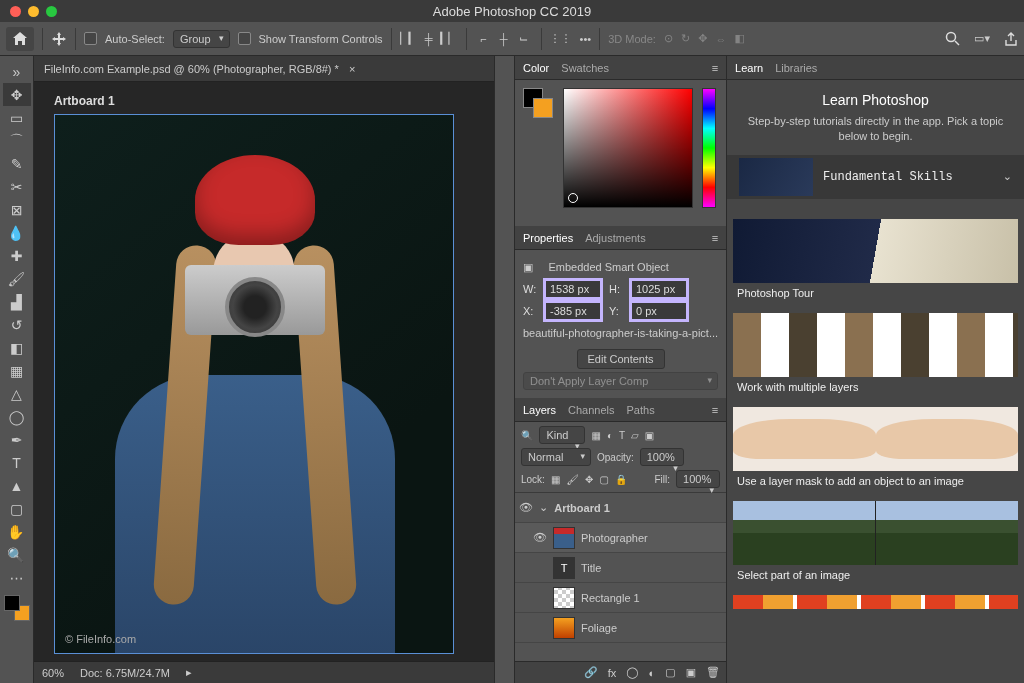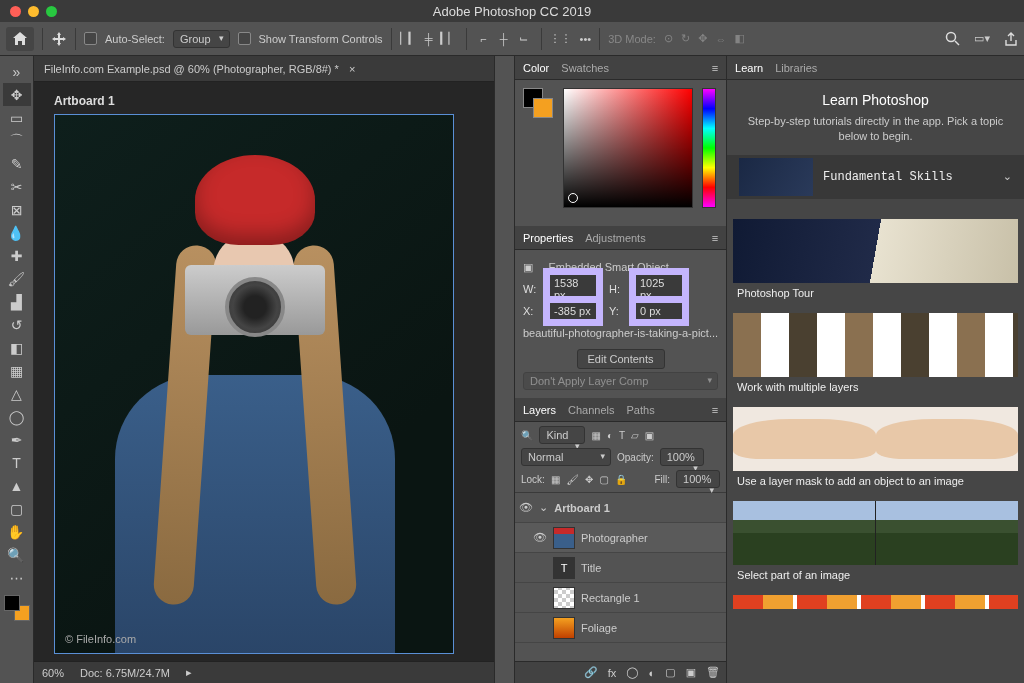--- a/index.html
+++ b/index.html
@@ -48,21 +48,21 @@
 .color-panel { height:146px; background:#535353; padding:8px; position:relative; }
 .color-field { position:absolute; left:48px; top:8px; width:130px; height:120px; background:linear-gradient(to top,#000,transparent),linear-gradient(to right,#fff,#ff0000); border:1px solid #333; }
 .color-field .picker{ position:absolute; left:4px; bottom:4px; width:10px;height:10px;border:1px solid #fff;border-radius:50%;}
 .hue { position:absolute; right:10px; top:8px; width:14px; height:120px; background:linear-gradient(#f0f,#00f,#0ff,#0f0,#ff0,#f00,#f0f); border:1px solid #333; }
 .mini-swatch { position:absolute; left:8px; top:8px; width:30px; height:30px; }
 .mini-swatch .a{position:absolute;left:0;top:0;width:20px;height:20px;background:#000;border:1px solid #888;}
 .mini-swatch .b{position:absolute;right:0;bottom:0;width:20px;height:20px;background:#f4a020;border:1px solid #888;}
 .prop-panel { background:#535353; padding:6px 8px; font-size:11px; }
 .prop-row { display:flex; gap:6px; align-items:center; height:22px; }
 .prop-row label{ color:#ddd; width:14px; }
-.numfield { background:#3a3a3a; border:7px solid #c4b5fd; padding:2px 4px; width:60px; color:#ddd; font-size:11px; }
+.numfield { background:#3a3a3a; border:3px solid #c4b5fd; padding:2px 4px; width:60px; color:#ddd; font-size:11px; }
 .wide { flex:1; }
 .btn { background:#454545; border:1px solid #333; padding:3px 10px; border-radius:3px; cursor:pointer; }
 .layers-panel { flex:1; background:#535353; display:flex; flex-direction:column; }
 .layer-opts { padding:4px 6px; display:flex; flex-direction:column; gap:4px; font-size:10px; border-bottom:1px solid #3a3a3a;}
 .layer-opts .row { display:flex; gap:6px; align-items:center; }
 .layer-list { flex:1; overflow:auto; }
 .layer-item { display:flex; align-items:center; height:30px; border-bottom:1px solid #454545; padding:0 4px; gap:6px; }
 .layer-item.sel-l { background:#5a5a5a; }
 .eye { width:14px; text-align:center; }
 .thumb { width:22px; height:22px; background:#888; border:1px solid #333; }
@@ -278,21 +278,21 @@
         <div class="row">
           <span class="icon-btn">🔍</span>
           <div class="sel" style="width:46px">Kind</div>
           <span class="icon-btn">▦</span>
           <span class="icon-btn">◐</span>
           <span class="icon-btn">T</span>
           <span class="icon-btn">▱</span>
           <span class="icon-btn">▣</span>
         </div>
         <div class="row">
-          <div class="sel" style="width:90px">Normal</div>
+          <div class="sel" style="width:70px">Normal</div>
           <span>Opacity:</span>
           <div class="sel" style="width:44px">100%</div>
         </div>
         <div class="row">
           <span>Lock:</span>
           <span class="icon-btn">▦</span>
           <span class="icon-btn">🖌</span>
           <span class="icon-btn">✥</span>
           <span class="icon-btn">▢</span>
           <span class="icon-btn">🔒</span>

